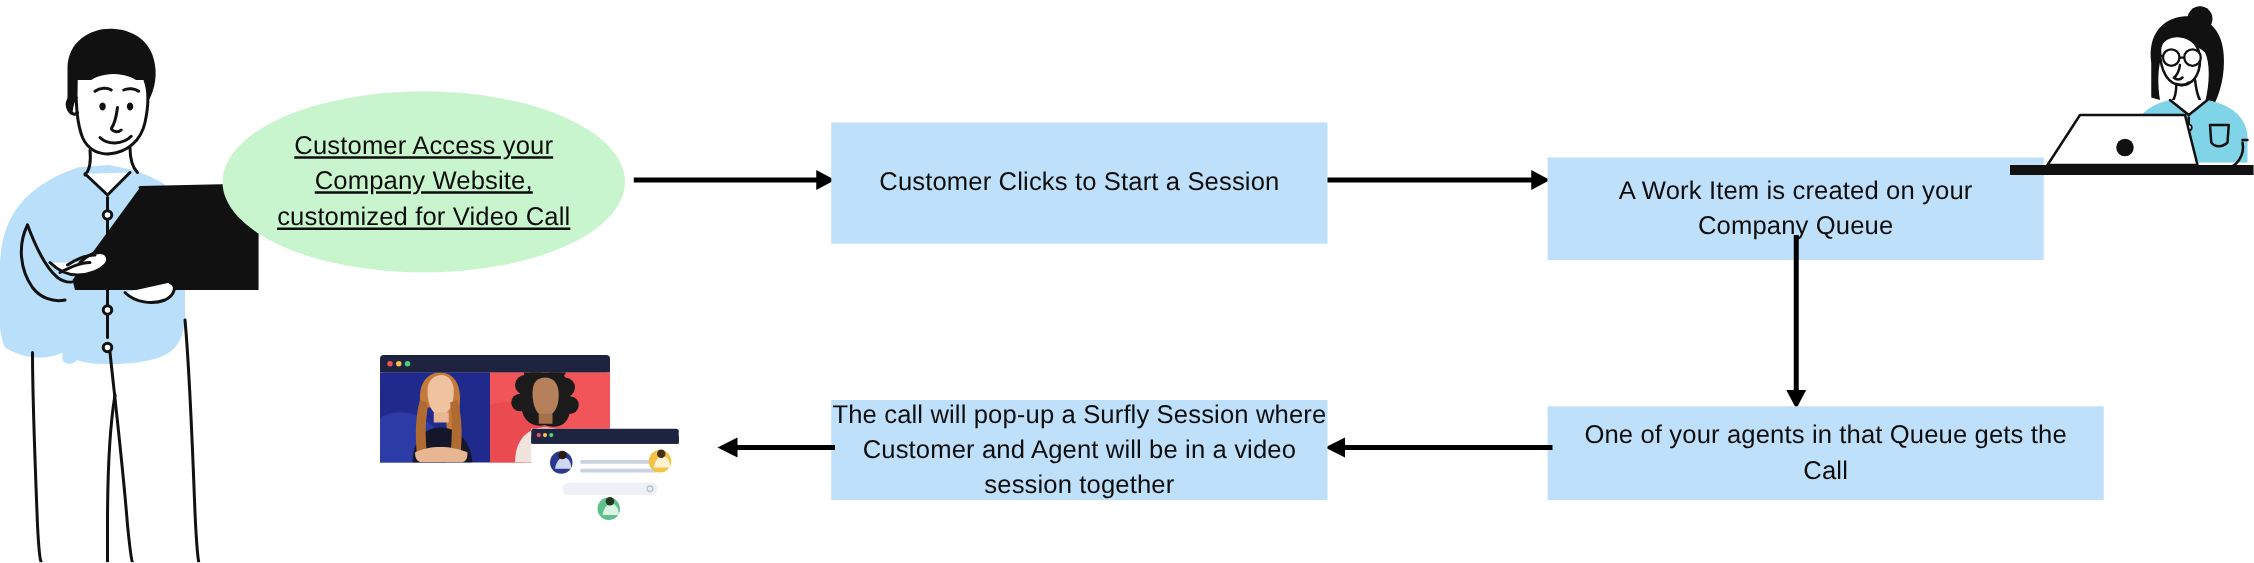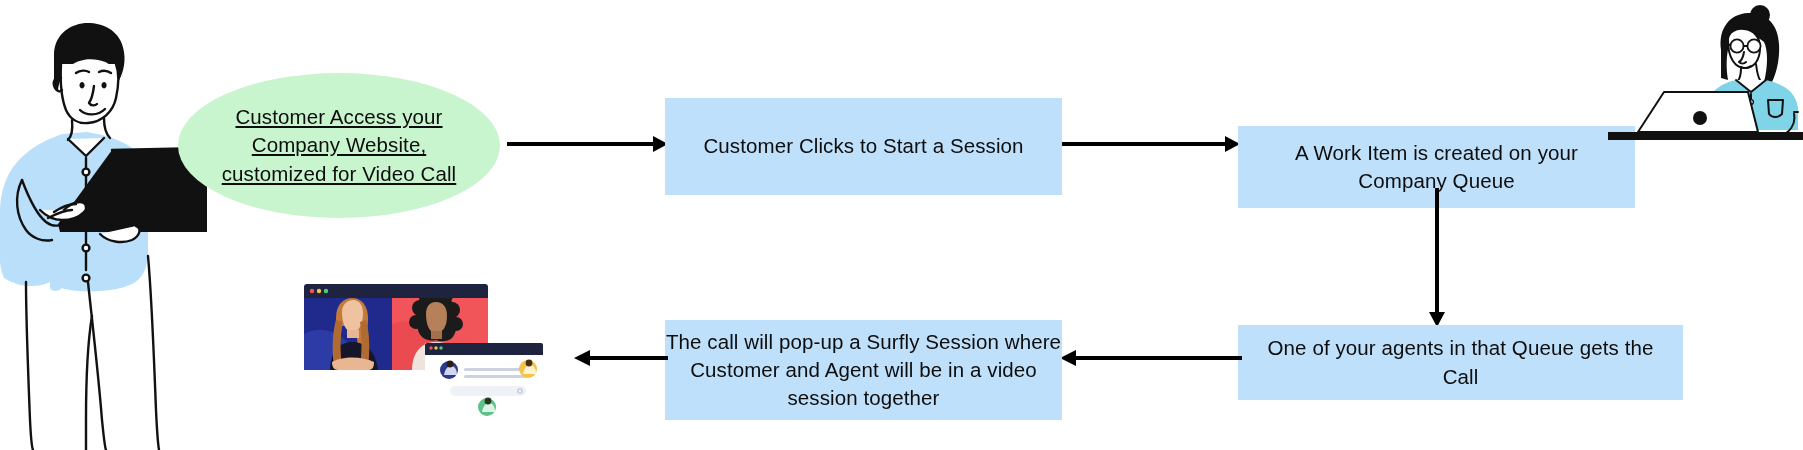--- a/index.html
+++ b/index.html
@@ -134,21 +134,21 @@
 
   <div class="node node-rect" style="left:1238px; top:325px; width:445px; height:75px;">One of your agents in that Queue gets the Call</div>
 
   <div class="arrow" style="left:1058px; top:347px; width:184px; height:22px;">
     <svg width="184" height="22" viewBox="0 0 184 22">
       <line x1="16" y1="11" x2="184" y2="11" stroke="#000" stroke-width="4"></line>
       <polygon points="18,3 18,19 2,11" fill="#000"></polygon>
     </svg>
   </div>
 
-  <div class="node node-rect" style="left:665px; top:320px; width:397px; height:100px; padding:0 0;">The call will pop-up a Surfly Session where Customer and Agent will be in a video session together</div>
+  <div class="node node-rect" style="left:665px; top:320px; width:397px; height:80px; padding:0 0;">The call will pop-up a Surfly Session where Customer and Agent will be in a video session together</div>
 
   <div class="arrow" style="left:572px; top:347px; width:96px; height:22px;">
     <svg width="96" height="22" viewBox="0 0 96 22">
       <line x1="16" y1="11" x2="96" y2="11" stroke="#000" stroke-width="4"></line>
       <polygon points="18,3 18,19 2,11" fill="#000"></polygon>
     </svg>
   </div>
 
   <div class="thumb" style="left:300px; top:276px; width:270px; height:174px;">
     <svg width="270" height="174" viewBox="0 0 270 174" xmlns="http://www.w3.org/2000/svg">

